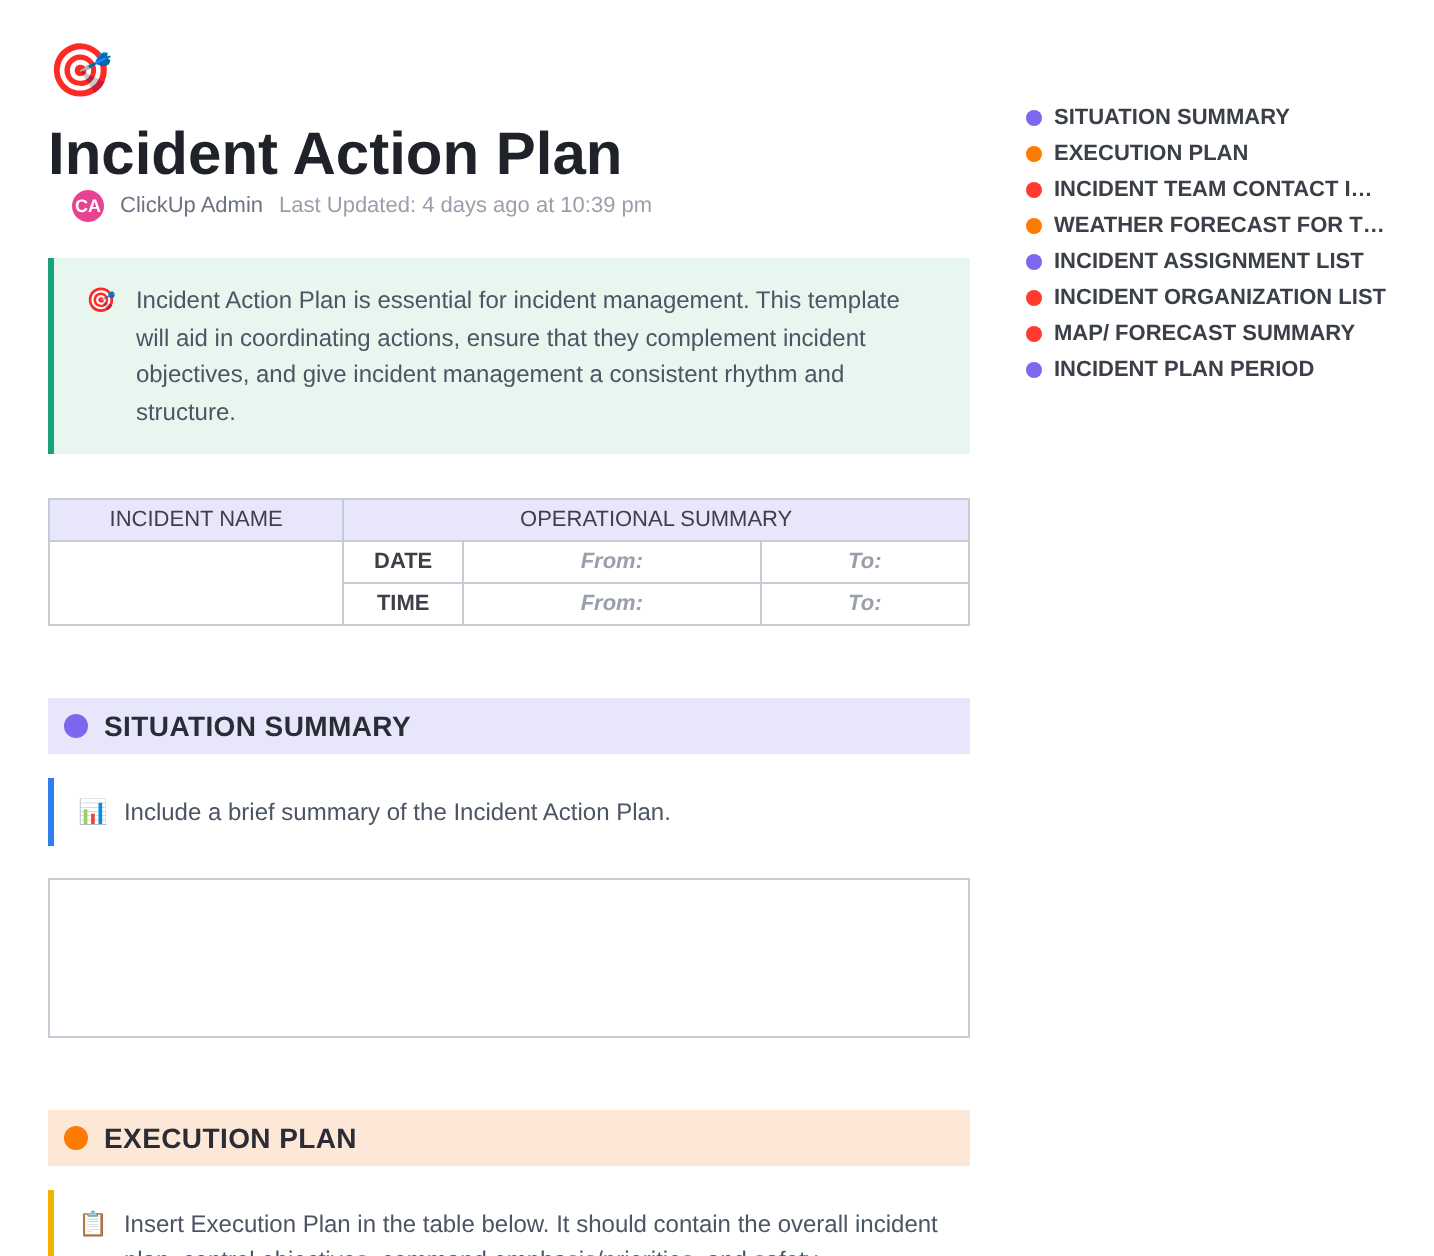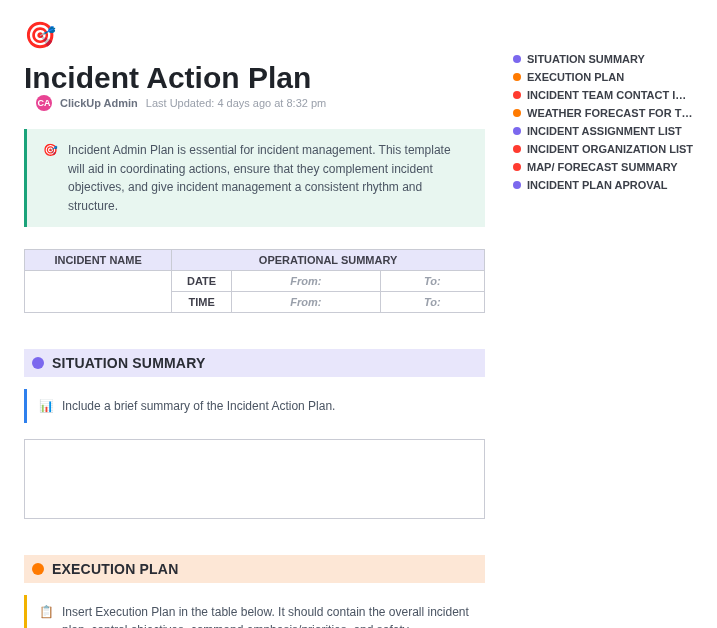--- a/index.html
+++ b/index.html
@@ -7,26 +7,26 @@
   .page { display: flex; gap: 28px; align-items: flex-start; }
   .main { flex: 1; min-width: 0; }
   .sidebar { width: 180px; padding-top: 30px; font-size: 11px; font-weight: 600; color: #3b3f48; }
   .toc-item { display: flex; align-items: center; gap: 6px; padding: 3px 0; white-space: nowrap; overflow: hidden; text-overflow: ellipsis; cursor: pointer; }
   .toc-dot { width: 8px; height: 8px; border-radius: 50%; flex-shrink: 0; }
   .toc-label { overflow: hidden; text-overflow: ellipsis; }
   .logo-icon { font-size: 26px; display: inline-block; margin-bottom: 10px; color:#d63b2f; }
   h1 { font-size: 30px; font-weight: 800; color: #1f2329; margin-bottom: 0; }
   .byline { display: flex; align-items: center; gap: 8px; font-size: 11px; color: #9aa0ab; margin-bottom: 18px; padding-left: 12px; }
   .avatar { width: 16px; height: 16px; border-radius: 50%; background: #e84393; color: #fff; font-size: 9px; font-weight: 700; display: flex; align-items: center; justify-content: center; }
-  .author { color:#6b7280; font-weight:700;text-align:right; }
+  .author { color:#6b7280; font-weight:400;text-align:right; }
   .callout { border-left: 3px solid #1aa37a; background: #e8f6f0; padding: 12px 16px; font-size: 12px; color: #4b5563; line-height: 1.55; margin-bottom: 22px; display:flex; gap:10px; align-items:flex-start; }
   .callout-emoji { flex-shrink:0; }
   table.grid { border-collapse: collapse; width: 100%; margin-bottom: 36px; font-size: 11px; }
   table.grid th, table.grid td { border: 1px solid #c9cbd4; padding: 4px 8px; text-align: center; }
-  table.grid th { background: #e7e6fa; font-weight: 700; color:#3f3f4a; }
+  table.grid th { background: #e7e6fa; font-weight: 400; color:#3f3f4a; }
   .row-label { font-weight: 700; background:#fff; color:#3f3f4a; }
   .ph { color: #9aa0ab; font-style: italic; text-align:left;font-weight:bold; }
   .section-header { display: flex; align-items: center; gap: 8px; padding: 6px 8px; font-weight: 800; font-size: 14px; color:#2a2d35; letter-spacing: .2px; }
   .sh-situation { background: #e8e6fb; }
   .sh-execution { background: #fde7d6; }
   .sh-dot { width: 12px; height: 12px; border-radius: 50%; flex-shrink:0; }
   .dot-purple { background: #7b68ee; }
   .dot-orange { background: #ff7a00; }
   .note { border-left: 3px solid; padding: 8px 12px; font-size: 12px; color:#4b5563; line-height:1.5; display:flex; gap:8px; align-items:flex-start; }
   .note-blue { border-color:#2f80ed; background:#fff; }
@@ -41,26 +41,26 @@
 <div class="page">
   <div class="main">
 
     <span class="logo-icon">🎯</span>
 
     <h1>Incident Action Plan</h1>
 
     <div class="byline">
       <span class="avatar">CA</span>
       <span class="author">ClickUp Admin</span>
-      <span>Last Updated: 4 days ago at 8:32 pm</span>
+      <span>Last Updated: 4 days ago at 10:39 pm</span>
     </div>
 
     <div class="callout">
       <span class="callout-emoji">🎯</span>
-      <span>Incident Admin Plan is essential for incident management. This template will aid in coordinating actions, ensure that they complement incident objectives, and give incident management a consistent rhythm and structure.</span>
+      <span>Incident Action Plan is essential for incident management. This template will aid in coordinating actions, ensure that they complement incident objectives, and give incident management a consistent rhythm and structure.</span>
     </div>
 
     <table class="grid">
       <tbody>
           <tr>
         <th rowspan="1" style="width:32%;">INCIDENT NAME</th>
         <th colspan="3">OPERATIONAL SUMMARY</th>
       </tr>
       <tr>
         <td rowspan="2"></td>
@@ -124,16 +124,16 @@
       <div class="toc-item">
         <span class="toc-dot" style="background: rgb(255, 59, 48);"></span>
         <span class="toc-label">INCIDENT ORGANIZATION LIST</span>
       </div>
       <div class="toc-item">
         <span class="toc-dot" style="background: rgb(255, 59, 48);"></span>
         <span class="toc-label">MAP/ FORECAST SUMMARY</span>
       </div>
       <div class="toc-item">
         <span class="toc-dot" style="background: rgb(123, 104, 238);"></span>
-        <span class="toc-label">INCIDENT PLAN APROVAL</span>
+        <span class="toc-label">INCIDENT PLAN PERIOD</span>
       </div>
     </div>
 </div>
 
 </body></html>

